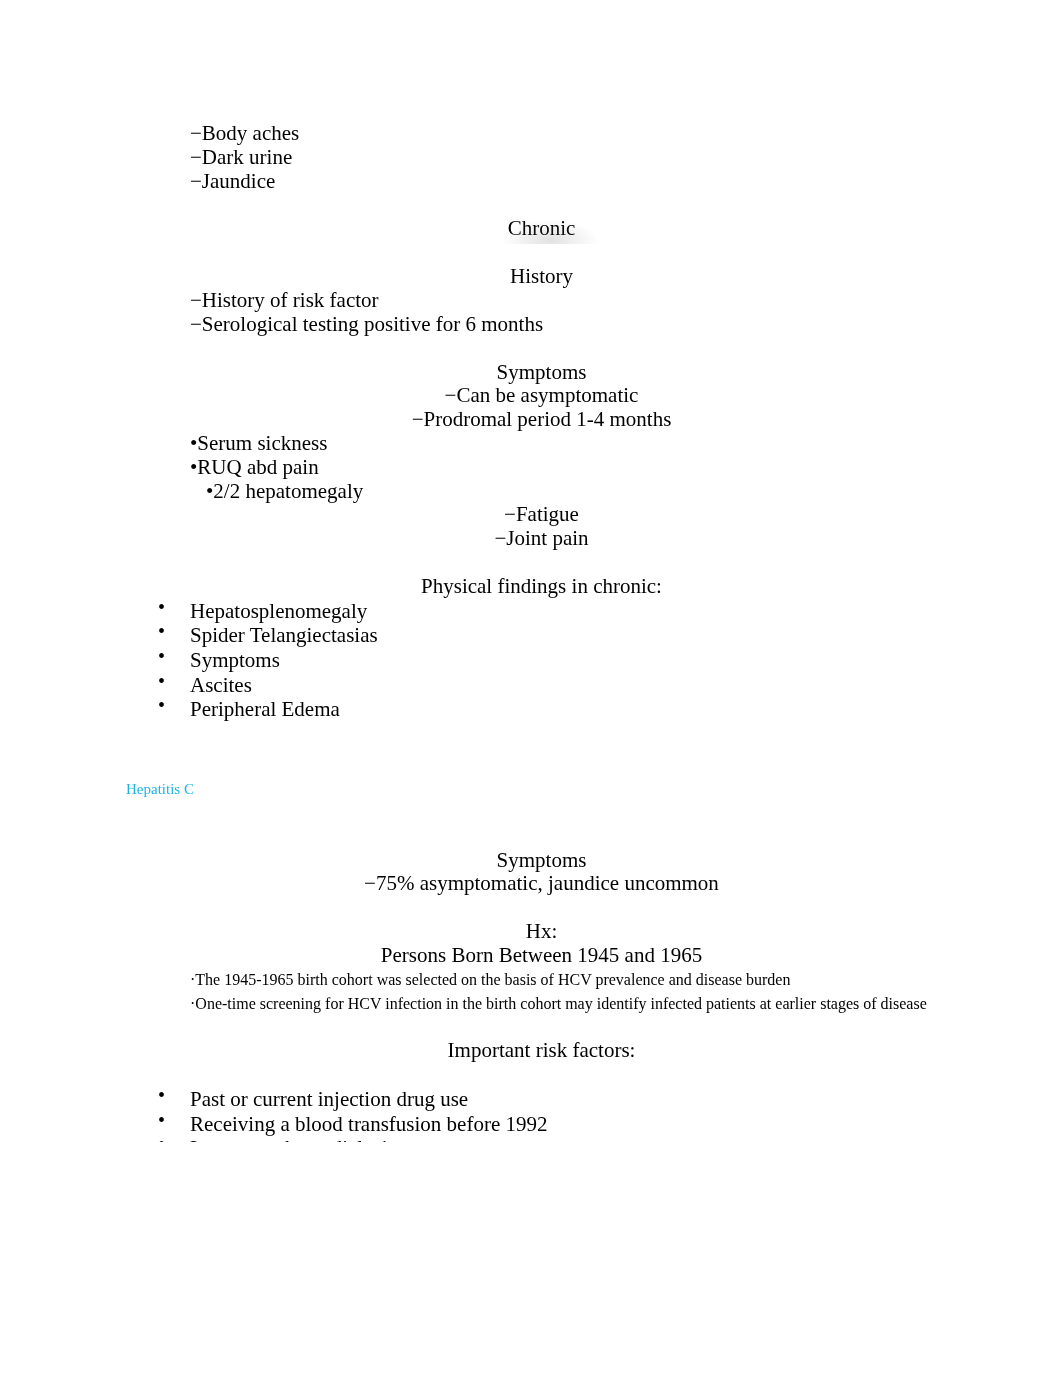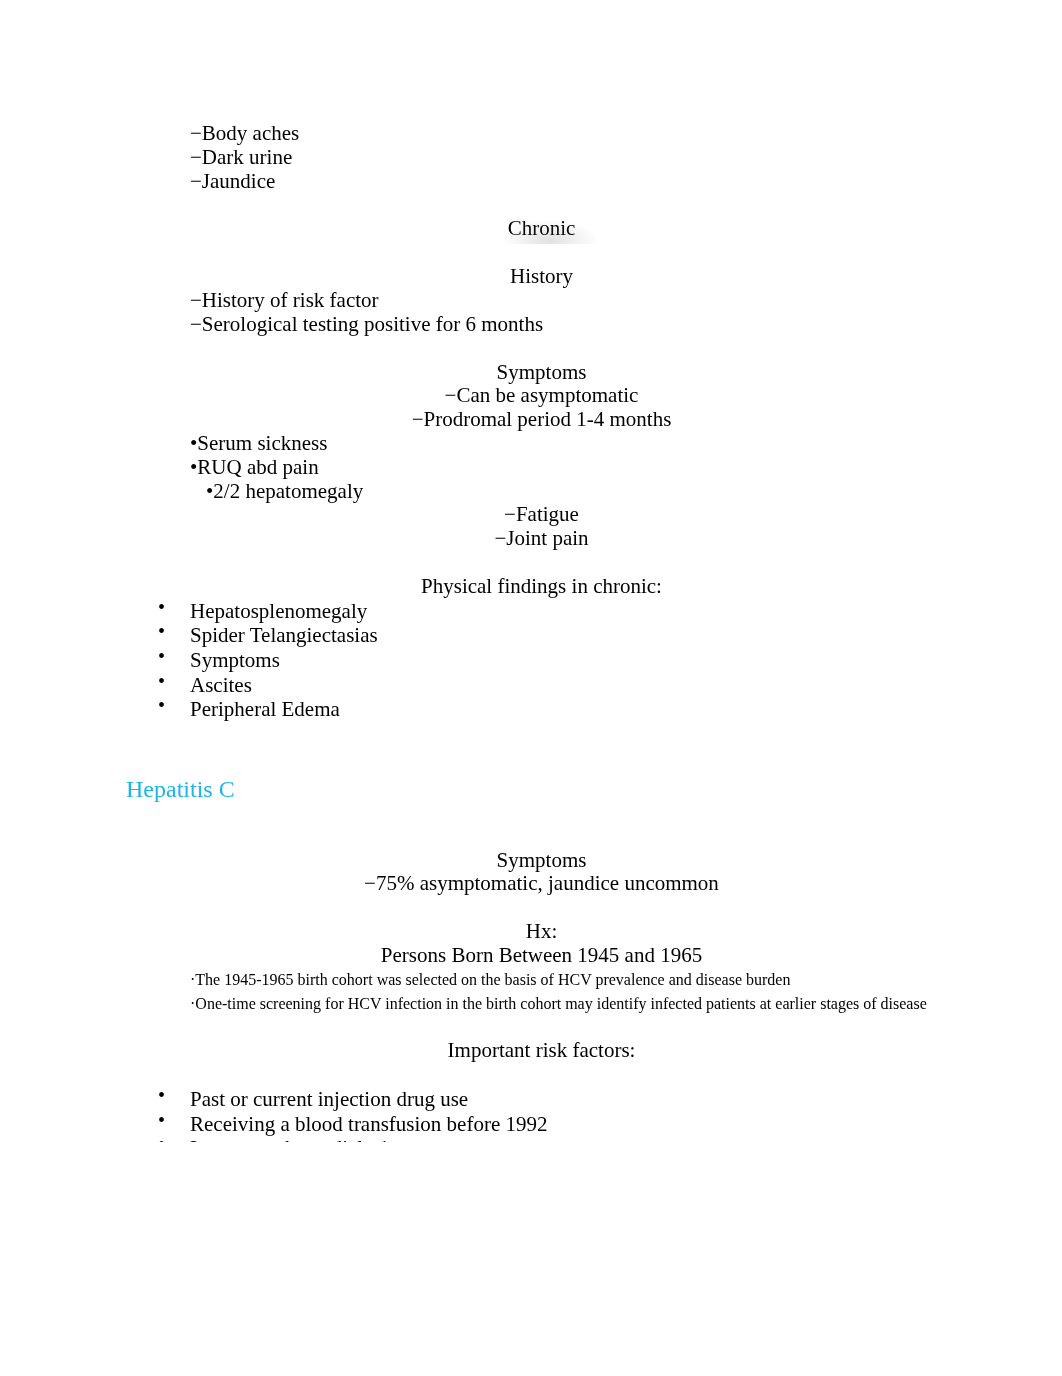--- a/index.html
+++ b/index.html
@@ -47,21 +47,21 @@
     left: -6px;
     top: 3px;
     width: 96px;
     height: 24px;
     background: radial-gradient(ellipse at 50% 85%, rgba(120,120,120,0.22), rgba(160,160,160,0.0) 72%);
     pointer-events: none;
   }
 
   
   .head-cyan {
-    font-size: 24px;
+    font-size: 15px;
     line-height: 23.8px;
   }
 
   
   .blist { margin: 0; padding: 0; list-style: none; }
   .bitem {
     position: relative;
     font-size: 21px;
     line-height: 24.6px;
     padding-left: 64px;

